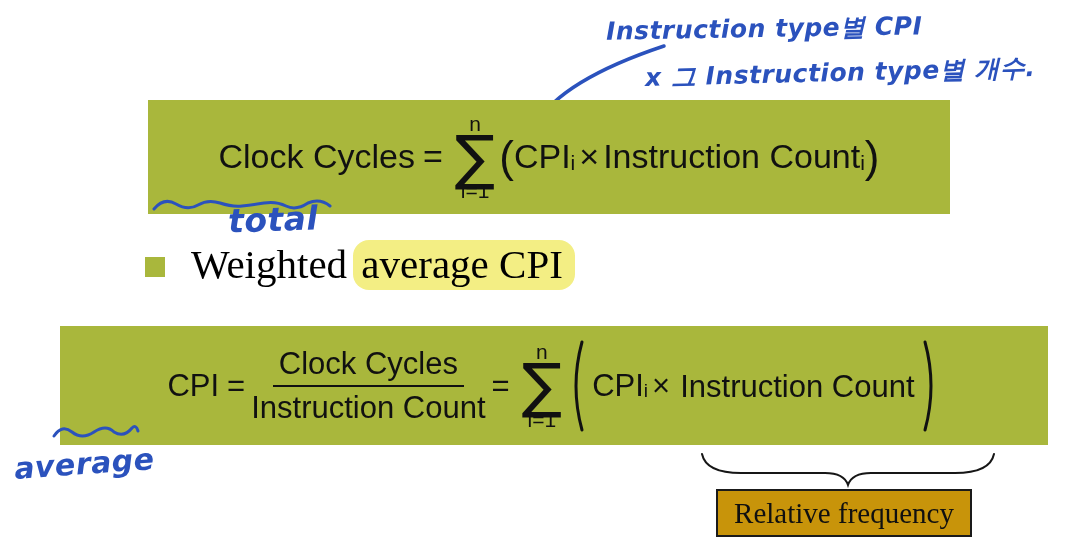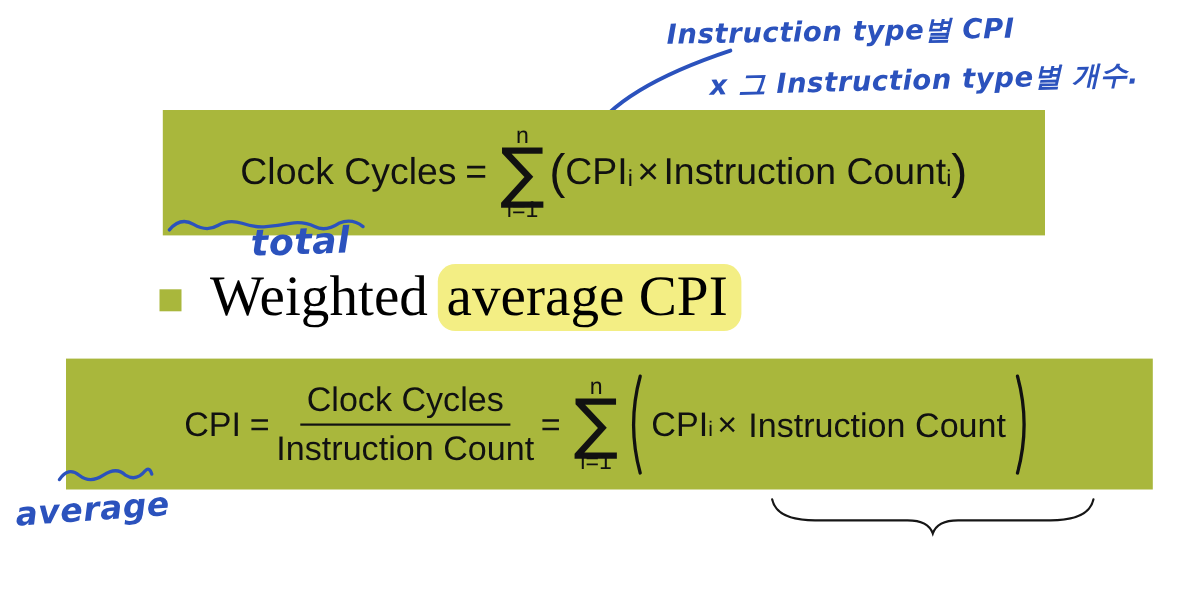--- a/index.html
+++ b/index.html
@@ -45,21 +45,21 @@
   .sumblock .sigma{font-size:60px;line-height:.78;font-family:"DejaVu Sans",sans-serif;}
   .frac{display:inline-flex;flex-direction:column;align-items:center;margin:0 6px;line-height:1.15;}
   .frac .num{border-bottom:2px solid var(--text);padding:0 6px 3px 6px;}
   .frac .den{padding-top:3px;}
   .bigparen{display:inline-flex;align-items:center;}
 
   
   .bullet-row{position:absolute;left:145px;top:240px;display:flex;align-items:center;}
   .bullet-square{width:20px;height:20px;background:var(--formula-bg);margin-right:26px;margin-top:6px;}
   .bullet-text{
-    font-family:"Liberation Serif",serif;font-size:52px;color:#000;white-space:nowrap;
+    font-family:"Liberation Serif",serif;font-size:41px;color:#000;white-space:nowrap;
   }
   .hl{background:var(--highlight);border-radius:16px;padding:1px 12px 3px 8px;margin-left:-4px;}
 
   
   .callout{
     position:absolute;left:716px;top:489px;width:256px;height:48px;
     background:var(--callout-bg);border:2px solid var(--callout-border);
     display:flex;align-items:center;justify-content:center;
     font-family:"Liberation Serif",serif;font-size:29px;color:#101010;
   }
@@ -144,14 +144,17 @@
 
   <svg class="ink-svg" style="left:50px;top:420px" width="94" height="26">
     <path d="M4,16 Q12,4 22,12 T44,12 T64,12 Q74,18 82,8 Q86,4 88,11" stroke="#2b52bd" stroke-width="3" fill="none" stroke-linecap="round"></path>
   </svg>
   <div class="hand average">average</div>
 
   <svg class="ink-svg" style="left:699px;top:450px" width="298" height="38">
     <path d="M3,4 Q7,23 42,23 L126,23 Q145,23 149,35 Q153,23 172,23 L256,23 Q291,23 295,4" stroke="#161616" stroke-width="2" fill="none" stroke-linecap="round"></path>
   </svg>
 
+  <div class="callout">
+    <span>Relative frequency</span>
+  </div>
 
 </div>
 
 </body></html>

